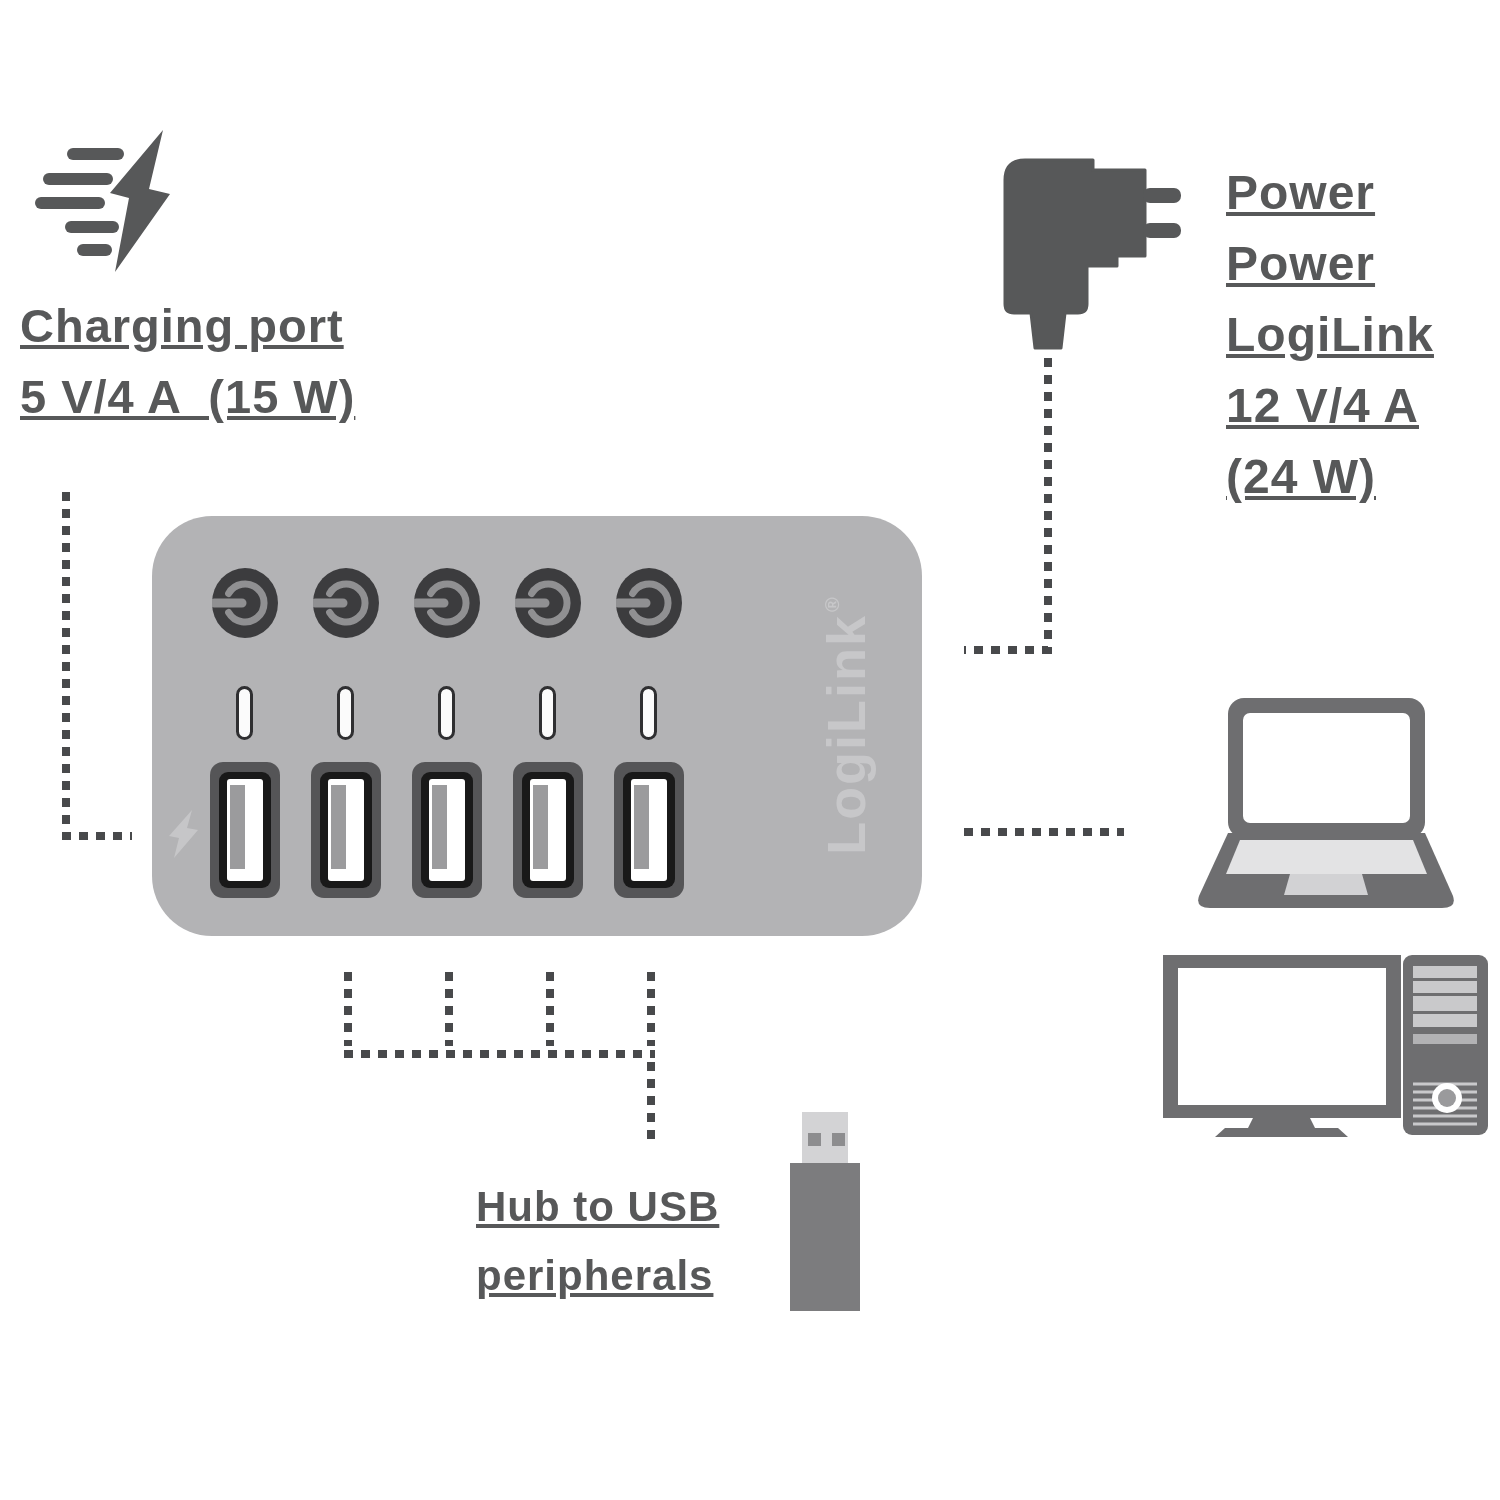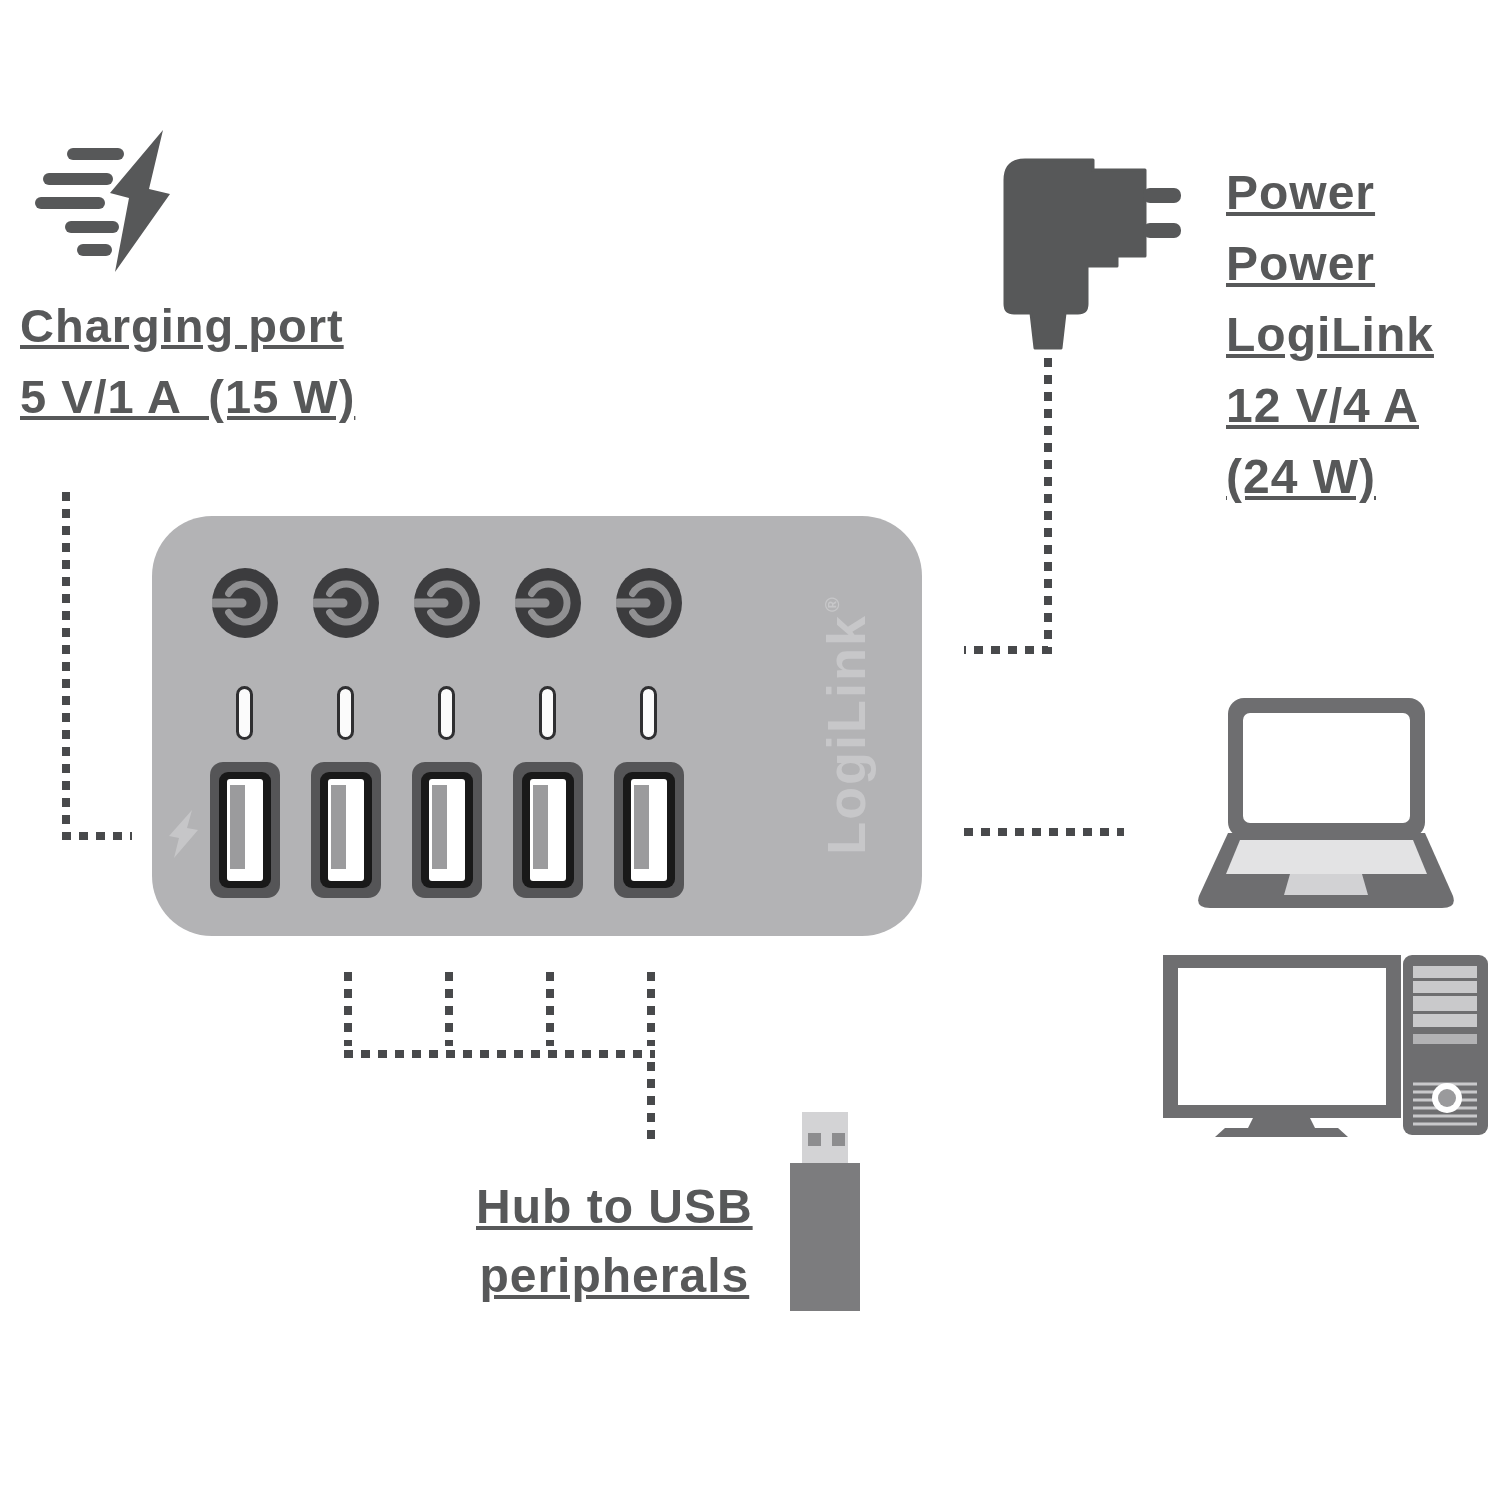--- a/index.html
+++ b/index.html
@@ -2,21 +2,21 @@
 <html><head>
 <meta charset="utf-8">
 <style>
   html,body{margin:0;padding:0;background:#ffffff;}
   #canvas{position:relative;width:1500px;height:1500px;background:#ffffff;overflow:hidden;
           font-family:"Liberation Sans","DejaVu Sans",sans-serif;}
   .abs{position:absolute;}
   .label{color:#575859;font-weight:bold;letter-spacing:1px;text-decoration:underline;}
   .label-left{left:14px;top:290px;font-size:47px;line-height:71px;margin-left:6px;}
   .label-right{left:1226px;top:157px;font-size:48px;line-height:71px;}
-  .label-bottom{left:476px;top:1172px;font-size:48px;line-height:69px;text-align:center;}
+  .label-bottom{left:476px;top:1172px;font-size:42px;line-height:69px;}
   .pre{white-space:pre;}
   
   #hub{left:152px;top:516px;width:770px;height:420px;background:#b3b3b5;border-radius:60px;}
   .col{position:absolute;top:0;width:70px;height:420px;}
   .pwr-btn{position:absolute;left:2px;top:52px;width:66px;height:70px;}
   .led{position:absolute;left:26px;top:170px;width:17px;height:54px;background:#fbfbfb;
        border:3px solid #2f2f31;border-radius:10px;box-sizing:border-box;}
   .port-outer{position:absolute;left:0;top:246px;width:70px;height:136px;background:#555557;
               border-radius:13px;}
   .port-frame{position:absolute;left:9px;top:10px;width:52px;height:116px;background:#191919;
@@ -60,21 +60,21 @@
       <line x1="60" y1="24" x2="105" y2="24"></line>
       <line x1="36" y1="49" x2="94" y2="49"></line>
       <line x1="28" y1="73" x2="86" y2="73"></line>
       <line x1="58" y1="97" x2="100" y2="97"></line>
       <line x1="70" y1="120" x2="93" y2="120"></line>
     </g>
   </svg>
 
   <div class="abs label label-left">
     <div>Charging port</div>
-    <div class="pre">5 V/1 A  (15 W)</div>
+    <div class="pre">5 V/4 A  (15 W)</div>
   </div>
 
   <svg class="abs" style="left:995px;top:156px" width="190" height="202" viewBox="0 0 190 202">
     <path fill="#575859" stroke="#575859" stroke-width="3" stroke-linejoin="round" d="M30 4 H98 V14 H150 V100 H122 V110 H92 V148 Q92 157 83 157 L70 157 L66 192 L40 192 L36 157 L19 157 Q10 157 10 148 L10 24 Q10 4 30 4 Z"></path>
     <rect x="148" y="32" width="38" height="15" rx="7" fill="#575859"></rect>
     <rect x="148" y="67" width="38" height="15" rx="7" fill="#575859"></rect>
   </svg>
 
   <div class="abs label label-right">
     <div>Power</div>

